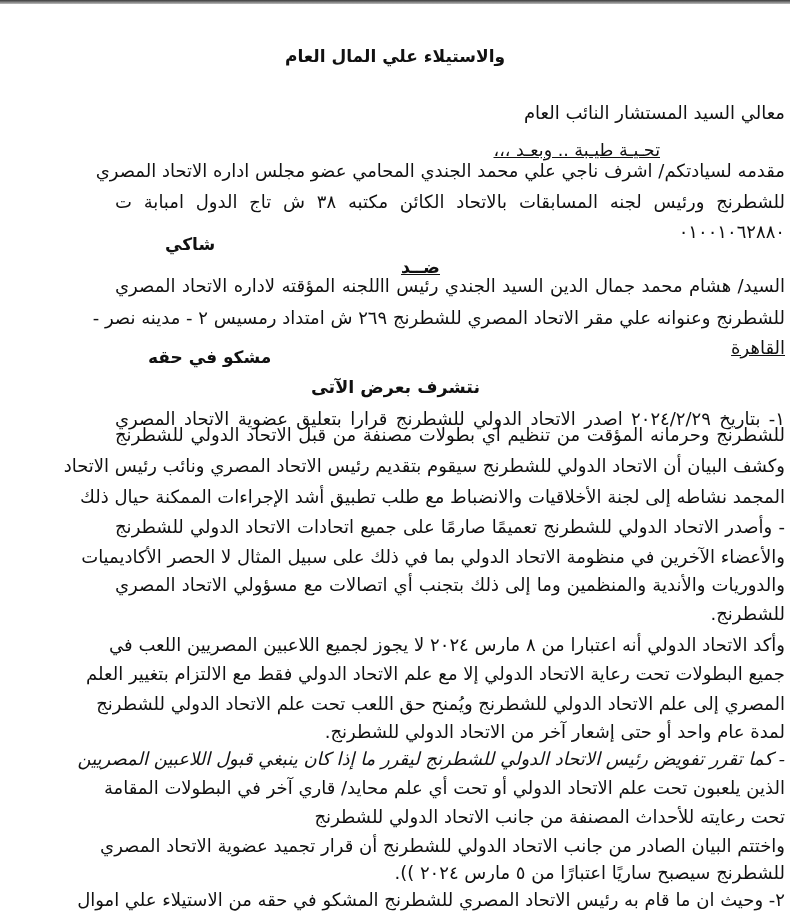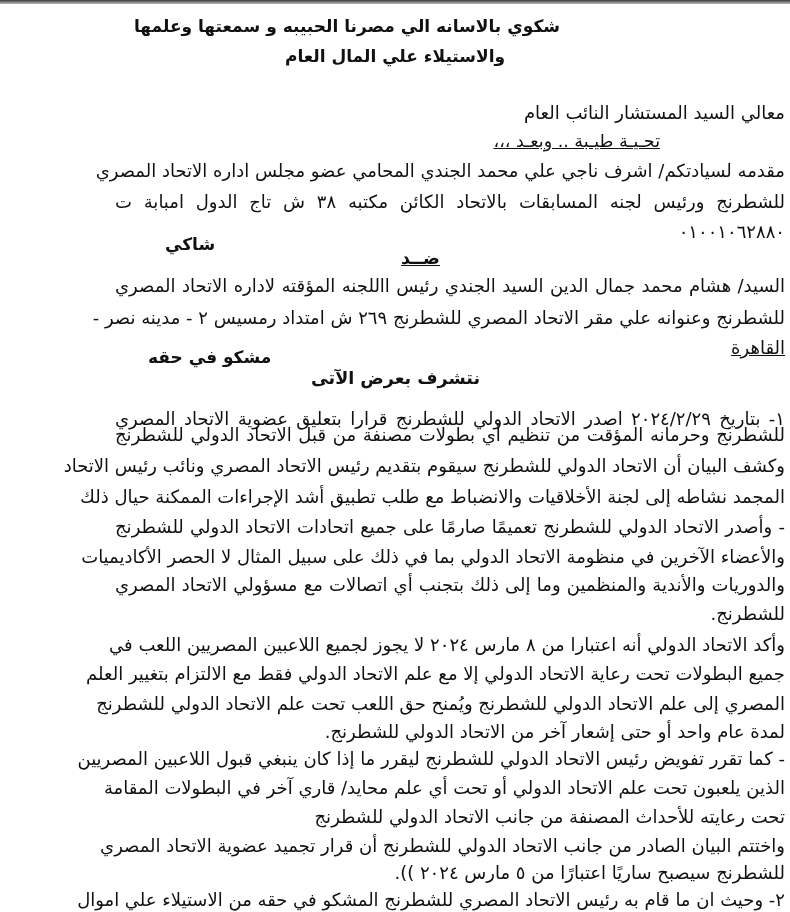--- a/index.html
+++ b/index.html
@@ -17,35 +17,34 @@
     position: absolute; right: 5px; left: 115px;
     white-space: nowrap; font-size: 18px; line-height: 26px;
     text-align: justify; text-align-last: justify;
     direction: rtl; unicode-bidi: plaintext;
   }
   .ln.nojust { text-align: right; text-align-last: right; }
   .title {
     position: absolute; left: 230px; width: 330px; text-align: center;
     font-weight: bold; font-size: 17px; line-height: 24px; white-space: nowrap;
   }
-  .center { position: absolute; text-align: center; white-space: nowrap; font-size: 17.5px; line-height: 26px; }
+  .center { position: absolute; text-align: center; white-space: nowrap; font-size: 17.5px; line-height: 26px; margin-top: 9px; }
   .bold { font-weight: bold; }
   .ul { text-decoration: underline; text-align: right; }
   .side {
     position: absolute; font-weight: bold; font-size: 17px; line-height: 26px; white-space: nowrap; margin-top: 12px;
   }
 </style>
 </head>
 <body>
 
 <div class="topbar"></div>
 
 <div class="page">
 
-  <div class="title" style="top:14px;">شكوي بالاسانه الي مصرنا الحبيبه و سمعتها وعلمها</div>
   <div class="title" style="top:44px;">والاستيلاء علي المال العام</div>
 
   <div class="ln nojust" style="top:100px;">معالي السيد المستشار النائب العام</div>
 
   <div class="center ul" style="top:128px; left:440px; width:220px; text-align:right;">تحـيـة طيـبة .. وبعـد ،،،</div>
 
   <div class="ln" style="top:158px;">مقدمه لسيادتكم/ اشرف ناجي علي محمد الجندي المحامي عضو مجلس اداره الاتحاد المصري</div>
   <div class="ln" style="top:189px;">للشطرنج ورئيس لجنه المسابقات بالاتحاد الكائن مكتبه ٣٨ ش تاج الدول امبابة ت</div>
   <div class="ln nojust" style="top:219px;">٠١٠٠١٠٦٢٨٨٠</div>
   <div class="side" style="top:219px; left:165px;">شاكي</div>
@@ -64,20 +63,20 @@
   <div class="ln" style="top:453px;">وكشف البيان أن الاتحاد الدولي للشطرنج سيقوم بتقديم رئيس الاتحاد المصري ونائب رئيس الاتحاد</div>
   <div class="ln" style="top:514px;">- وأصدر الاتحاد الدولي للشطرنج تعميمًا صارمًا على جميع اتحادات الاتحاد الدولي للشطرنج</div>
   <div class="ln" style="top:484px;">المجمد نشاطه إلى لجنة الأخلاقيات والانضباط مع طلب تطبيق أشد الإجراءات الممكنة حيال ذلك</div>
   <div class="ln" style="top:544px;">والأعضاء الآخرين في منظومة الاتحاد الدولي بما في ذلك على سبيل المثال لا الحصر الأكاديميات</div>
   <div class="ln" style="top:572px;">والدوريات والأندية والمنظمين وما إلى ذلك بتجنب أي اتصالات مع مسؤولي الاتحاد المصري</div>
   <div class="ln nojust" style="top:601px;">للشطرنج.</div>
   <div class="ln" style="top:632px;">وأكد الاتحاد الدولي أنه اعتبارا من ٨ مارس ٢٠٢٤ لا يجوز لجميع اللاعبين المصريين اللعب في</div>
   <div class="ln" style="top:661px;">جميع البطولات تحت رعاية الاتحاد الدولي إلا مع علم الاتحاد الدولي فقط مع الالتزام بتغيير العلم</div>
   <div class="ln" style="top:691px;">المصري إلى علم الاتحاد الدولي للشطرنج ويُمنح حق اللعب تحت علم الاتحاد الدولي للشطرنج</div>
   <div class="ln nojust" style="top:719px;">لمدة عام واحد أو حتى إشعار آخر من الاتحاد الدولي للشطرنج.</div>
-  <div class="ln" style="top:746px;">- كما تقرر تفويض رئيس الاتحاد الدولي للشطرنج ليقرر ما إذا كان ينبغي قبول اللاعبين المصريين</div>
+  <div class="ln" style="top:746px;font-style:italic;">- كما تقرر تفويض رئيس الاتحاد الدولي للشطرنج ليقرر ما إذا كان ينبغي قبول اللاعبين المصريين</div>
   <div class="ln" style="top:775px;">الذين يلعبون تحت علم الاتحاد الدولي أو تحت أي علم محايد/ قاري آخر في البطولات المقامة</div>
   <div class="ln nojust" style="top:804px;">تحت رعايته للأحداث المصنفة من جانب الاتحاد الدولي للشطرنج</div>
   <div class="ln" style="top:833px;">واختتم البيان الصادر من جانب الاتحاد الدولي للشطرنج أن قرار تجميد عضوية الاتحاد المصري</div>
   <div class="ln nojust" style="top:860px;">للشطرنج سيصبح ساريًا اعتبارًا من ٥ مارس ٢٠٢٤ )).</div>
   <div class="ln" style="top:887px;">٢- وحيث ان ما قام به رئيس الاتحاد المصري للشطرنج المشكو في حقه من الاستيلاء علي اموال</div>
 
 </div>
 
 </body></html>

